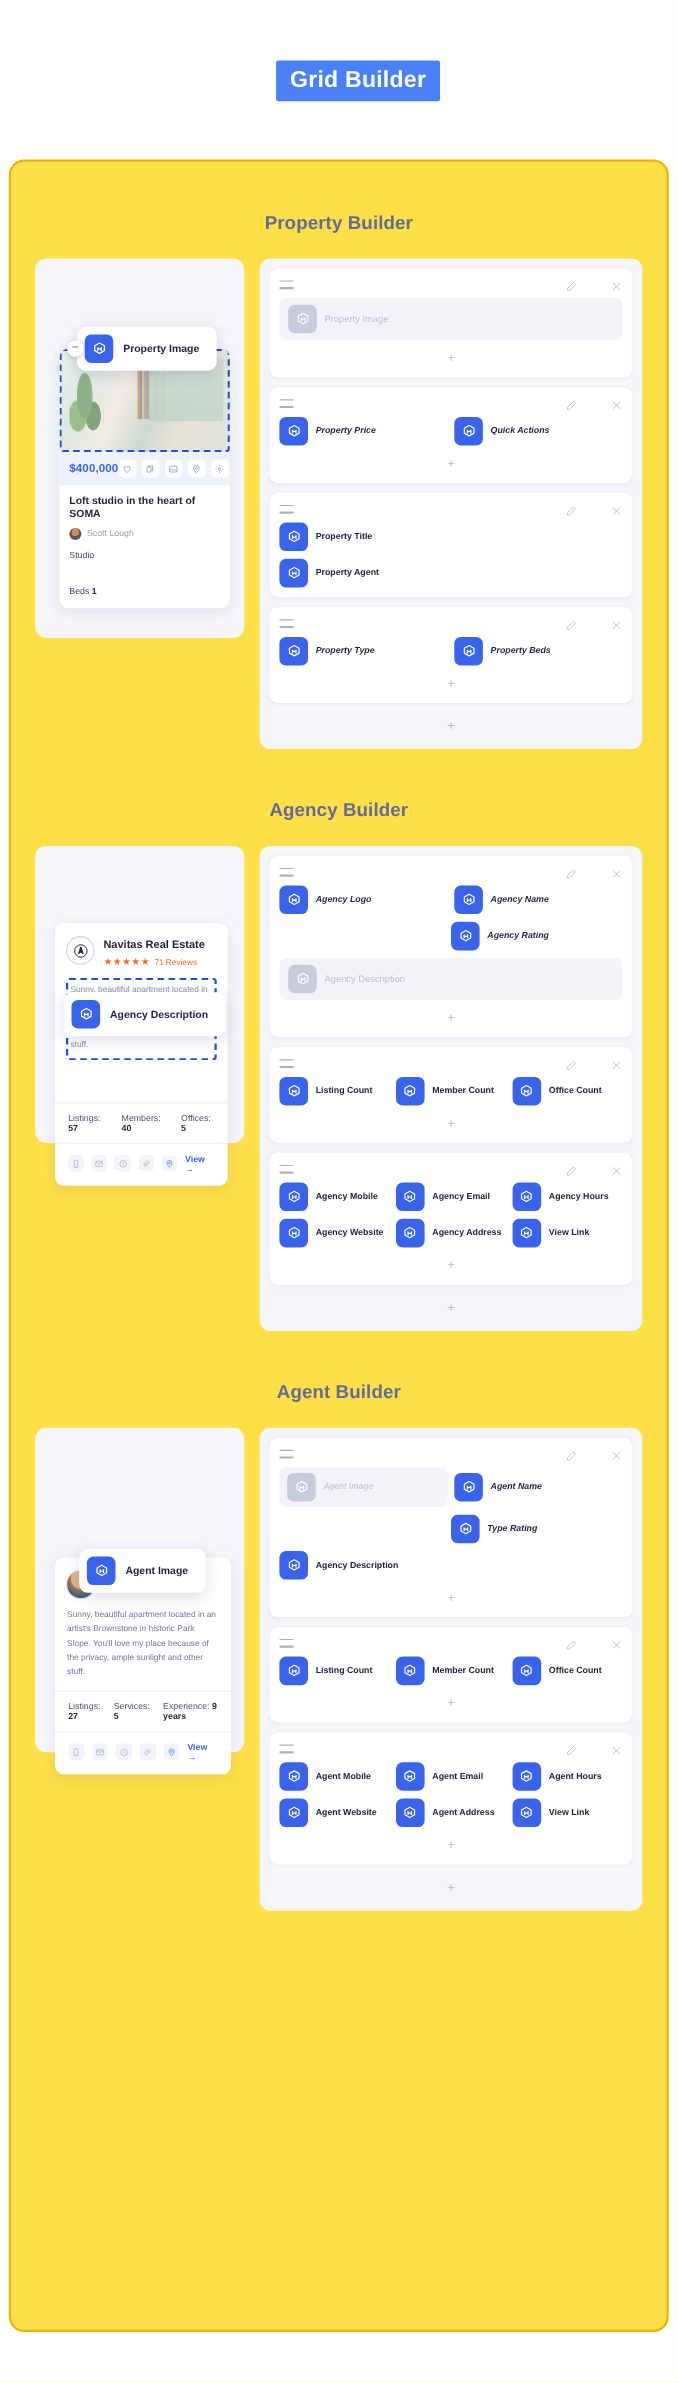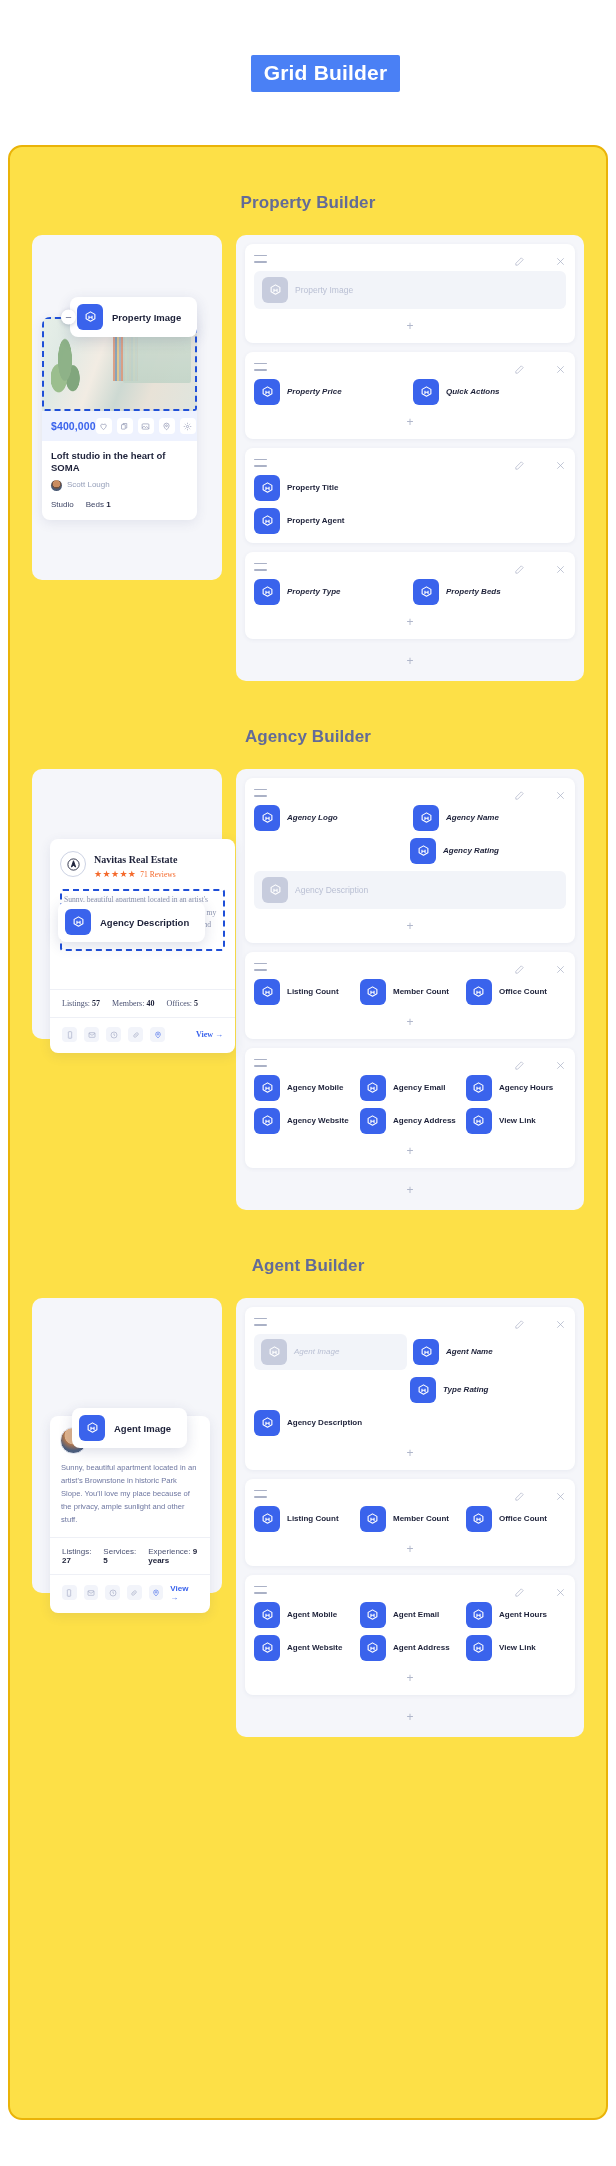--- a/index.html
+++ b/index.html
@@ -60,21 +60,21 @@
     position: relative;
     padding: 10px;
   }
   .preview-col.h-property { min-height: 345px; }
   .preview-col.h-agency   { min-height: 270px; }
   .preview-col.h-agent    { min-height: 295px; }
 
   
   .listing-card {
     position: absolute;
-    left: 10px;
+    left: 22px;
     width: 155px;
     background: #ffffff;
     border-radius: 8px;
     box-shadow: 0 3px 12px rgba(60,70,120,.10);
     overflow: hidden;
   }
   .listing-card.prop { top: 82px; }
 
   .card-photo {
     height: 94px;
@@ -155,25 +155,25 @@
   .pill-ico svg { width: 9px; height: 9px; stroke: #7f87a8; fill: none; stroke-width: 1.6; }
 
   .card-body { padding: 9px 9px 11px 9px; }
   .card-heading { font-size: 9.5px; font-weight: bold; color: #1d2139; line-height: 1.3; }
   .card-agent { display: flex; align-items: flex-start; gap: 5px; margin-top: 5px; }
   .mini-ava {
     width: 11px; height: 11px; border-radius: 50%;
     background: radial-gradient(circle at 50% 35%, #c98c60 0 38%, #7a4f33 40%, #4a5a74 62%);
   }
   .card-agent span { font-size: 8px; color: #97a0ba; }
-  .card-meta { display: flex; gap: 12px; margin-top: 9px; font-size: 8px; color: #3c4363; }
+  .card-meta { display: flex; gap: 24px; margin-top: 9px; font-size: 8px; color: #3c4363; flex-direction: column; }
   .card-meta b { color: #1d2139; }
 
   
-  .listing-card.agency { top: 70px; width: 185px; left: 18px; font-family: Liberation Serif, serif; }
+  .listing-card.agency { top: 70px; width: 157px; left: 18px; }
   .agency-head { display: flex; align-items: center; gap: 8px; padding: 10px 10px 8px 10px; }
   .agency-logo {
     width: 26px; height: 26px; border-radius: 50%;
     border: 1.2px solid #cdd3e4; display: flex; align-items: center; justify-content: center;
     flex: 0 0 26px;
   }
   .agency-logo svg { width: 15px; height: 15px; }
   .agency-name { font-size: 10px; font-weight: bold; color: #1d2139; }
   .stars-row { display: flex; align-items: center; gap: 4px; margin-top: 2px; }
   .stars { color: #f4692b; font-size: 9px; letter-spacing: .4px; }

